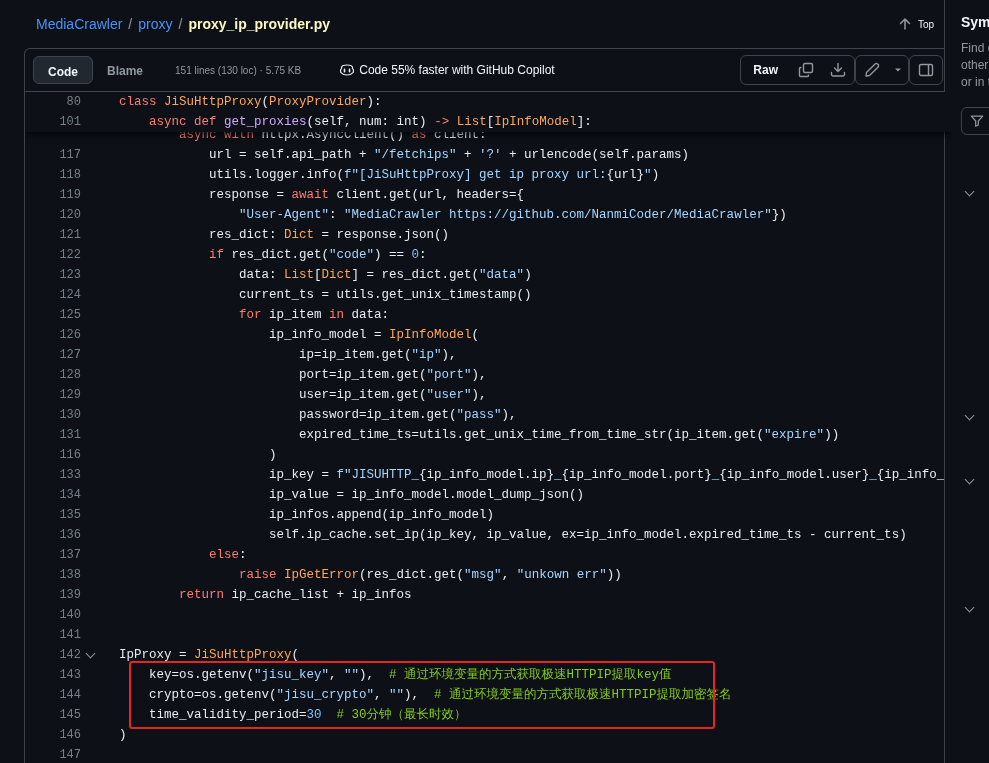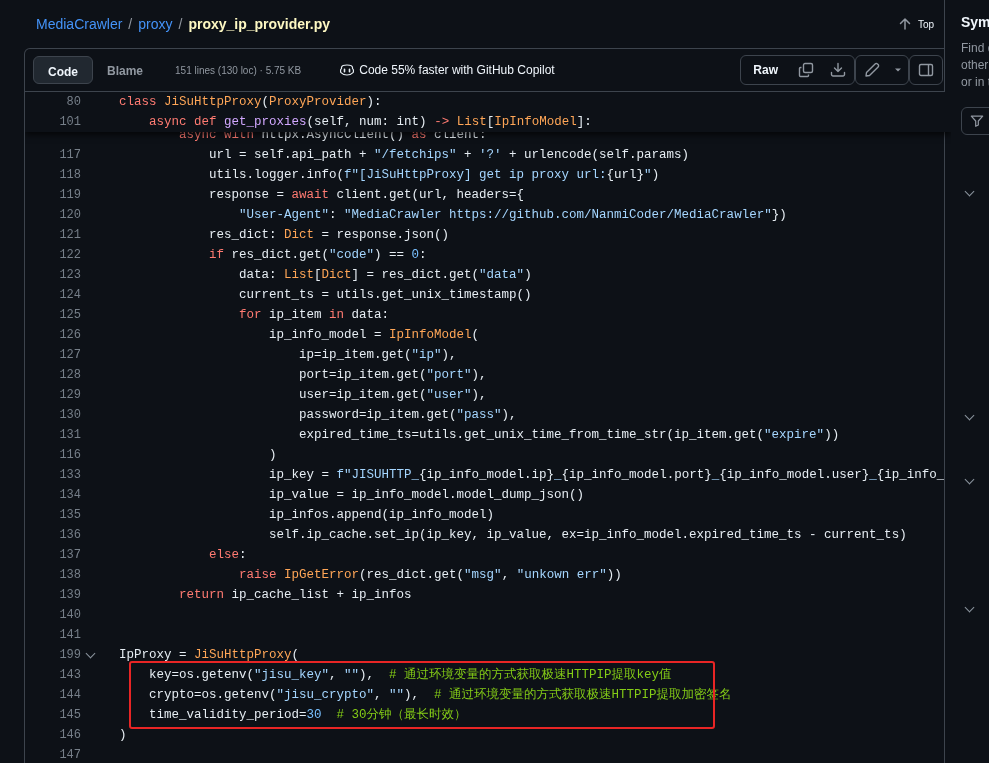--- a/index.html
+++ b/index.html
@@ -282,21 +282,21 @@
             <span class="ln">140</span>
             <span class="fold"></span>
             <span class="cl"></span>
           </div>
           <div class="crow">
             <span class="ln">141</span>
             <span class="fold"></span>
             <span class="cl"></span>
           </div>
           <div class="crow">
-            <span class="ln">199</span>
+            <span class="ln">142</span>
             <span class="fold">
               <i class="chev"></i>
             </span>
             <span class="cl"><span class="tp">IpProxy = </span><span class="tt">JiSuHttpProxy</span><span class="tp">(</span></span>
           </div>
           <div class="crow">
             <span class="ln">143</span>
             <span class="fold"></span>
             <span class="cl"><span class="tp">    key=os.getenv(</span><span class="ts">"jisu_key"</span><span class="tp">, </span><span class="ts">""</span><span class="tp">),  </span><span class="tc"># 通过环境变量的方式获取极速HTTPIP提取key值</span></span>
           </div>

